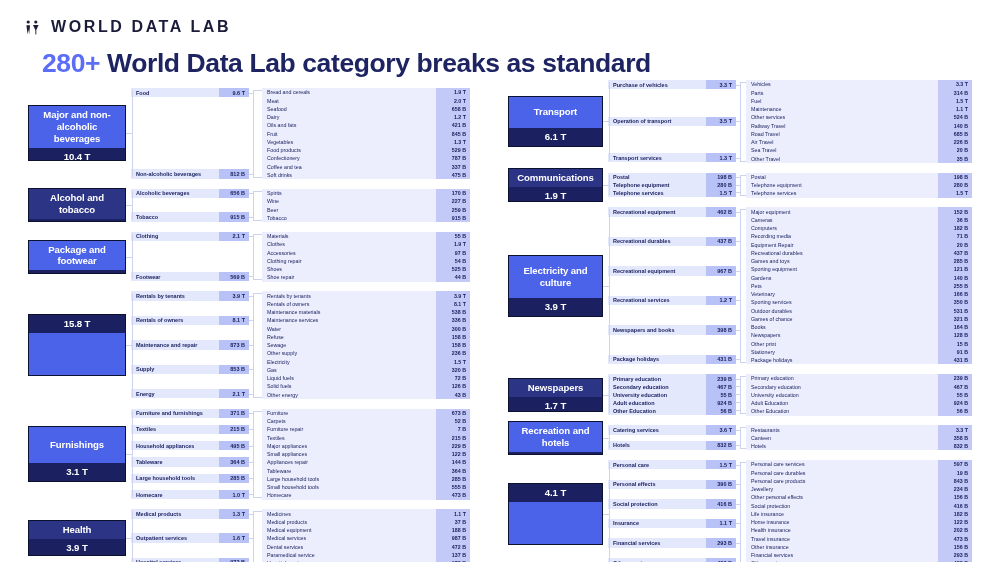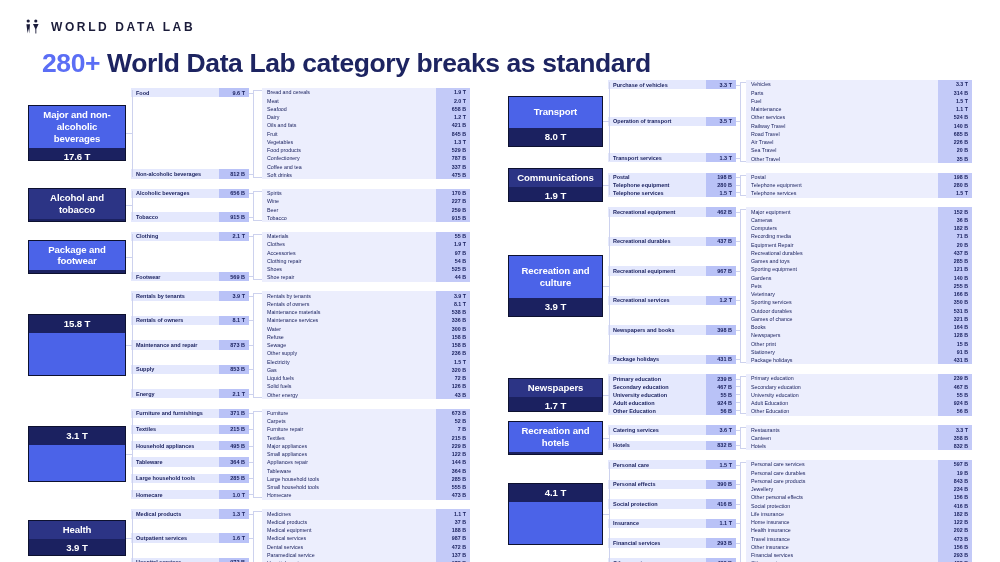--- a/index.html
+++ b/index.html
@@ -8,21 +8,21 @@
     background: #ffffff;
     font-family: "Liberation Sans", sans-serif;
     overflow: hidden;
   }
   .page { position: relative; width: 1000px; height: 562px; background:#fff; }
 
   
   .brandbar { position:absolute; left:24px; top:18px; display:flex; align-items:center; gap:10px; }
   .brandmark { width:17px; height:17px; position:relative; }
   .brandname {
-    font-size:12px; letter-spacing:2.6px; font-weight:700;
+    font-size:16px; letter-spacing:2.6px; font-weight:700;
     color:#1b1c3a;
   }
   .title {
     position:absolute; left:42px; top:48px;
     font-size:26.5px; font-weight:700; letter-spacing:-0.4px;
     color:#1d2461; white-space:nowrap;
   }
   .title .accent { color:#5b6ef5; }
 
   .grpbox {
@@ -159,21 +159,21 @@
         <div class="lbl">Non-alcoholic beverages</div>
         <div class="val" style="width: 30px; flex-basis: 30px;">812 B</div>
       </div>
       <div class="ln v" style="left: 253px; top: 90px; height: 86.75px;"></div>
       <div class="ln h" style="left: 249px; top: 92.5px; width: 4px;"></div>
       <div class="ln h" style="left: 249px; top: 173.85px; width: 4px;"></div>
       <div class="ln h" style="left: 253px; top: 90px; width: 9px;"></div>
       <div class="ln h" style="left: 253px; top: 176.75px; width: 9px;"></div>
       <div class="grpbox" style="left: 28px; top: 105.243px; height: 56.265px; width: 98px;">
         <div class="gname">Major and non-alcoholic beverages</div>
-        <div class="gval">17.6 T</div>
+        <div class="gval">10.4 T</div>
       </div>
       <div class="ln h" style="left: 126px; top: 133.375px; width: 6px;"></div>
       <div class="ln v" style="left: 132px; top: 90px; height: 86.75px;"></div>
       <div class="ln h" style="left: 132px; top: 92.5px;"></div>
       <div class="ln h" style="left: 132px; top: 173.85px;"></div>
       <div class="row" style="left: 262px; top: 188.75px; width: 208px;">
         <div class="lbl">Spirits</div>
         <div class="val" style="width: 34px; flex-basis: 34px;">170 B</div>
       </div>
       <div class="row" style="left: 262px; top: 197px; width: 208px;">
@@ -415,20 +415,21 @@
       <div class="ln v" style="left: 253px; top: 410.5px; height: 86.75px;"></div>
       <div class="ln h" style="left: 249px; top: 413px; width: 4px;"></div>
       <div class="ln h" style="left: 249px; top: 429.27px; width: 4px;"></div>
       <div class="ln h" style="left: 249px; top: 445.54px; width: 4px;"></div>
       <div class="ln h" style="left: 249px; top: 461.81px; width: 4px;"></div>
       <div class="ln h" style="left: 249px; top: 478.08px; width: 4px;"></div>
       <div class="ln h" style="left: 249px; top: 494.35px; width: 4px;"></div>
       <div class="ln h" style="left: 253px; top: 410.5px; width: 9px;"></div>
       <div class="ln h" style="left: 253px; top: 497.25px; width: 9px;"></div>
       <div class="grpbox" style="left: 28px; top: 425.743px; height: 56.265px; width: 98px;">
+        <div class="gname">Furnishings</div>
         <div class="gval">3.1 T</div>
       </div>
       <div class="ln h" style="left: 126px; top: 453.875px; width: 6px;"></div>
       <div class="ln v" style="left: 132px; top: 410.5px; height: 86.75px;"></div>
       <div class="ln h" style="left: 132px; top: 413px;"></div>
       <div class="ln h" style="left: 132px; top: 429.27px;"></div>
       <div class="ln h" style="left: 132px; top: 445.54px;"></div>
       <div class="ln h" style="left: 132px; top: 461.81px;"></div>
       <div class="ln h" style="left: 132px; top: 478.08px;"></div>
       <div class="ln h" style="left: 132px; top: 494.35px;"></div>
@@ -538,21 +539,21 @@
         <div class="val" style="width: 30px; flex-basis: 30px;">1.3 T</div>
       </div>
       <div class="ln v" style="left: 740px; top: 82px; height: 78.5px;"></div>
       <div class="ln h" style="left: 736px; top: 84.5px; width: 4px;"></div>
       <div class="ln h" style="left: 736px; top: 121.05px; width: 4px;"></div>
       <div class="ln h" style="left: 736px; top: 157.6px; width: 4px;"></div>
       <div class="ln h" style="left: 740px; top: 82px; width: 6px;"></div>
       <div class="ln h" style="left: 740px; top: 160.5px; width: 6px;"></div>
       <div class="grpbox" style="left: 508px; top: 95.675px; height: 51.15px; width: 95px;">
         <div class="gname">Transport</div>
-        <div class="gval">8.0 T</div>
+        <div class="gval">6.1 T</div>
       </div>
       <div class="ln h" style="left: 603px; top: 121.25px; width: 6px;"></div>
       <div class="ln v" style="left: 609px; top: 82px; height: 78.5px;"></div>
       <div class="ln h" style="left: 609px; top: 84.5px;"></div>
       <div class="ln h" style="left: 609px; top: 121.05px;"></div>
       <div class="ln h" style="left: 609px; top: 157.6px;"></div>
       <div class="row" style="left: 746px; top: 172.5px; width: 226px;">
         <div class="lbl">Postal</div>
         <div class="val" style="width: 34px; flex-basis: 34px;">198 B</div>
       </div>
@@ -694,21 +695,21 @@
       <div class="ln v" style="left: 740px; top: 209.25px; height: 152.75px;"></div>
       <div class="ln h" style="left: 736px; top: 211.75px; width: 4px;"></div>
       <div class="ln h" style="left: 736px; top: 241.22px; width: 4px;"></div>
       <div class="ln h" style="left: 736px; top: 270.69px; width: 4px;"></div>
       <div class="ln h" style="left: 736px; top: 300.16px; width: 4px;"></div>
       <div class="ln h" style="left: 736px; top: 329.63px; width: 4px;"></div>
       <div class="ln h" style="left: 736px; top: 359.1px; width: 4px;"></div>
       <div class="ln h" style="left: 740px; top: 209.25px; width: 6px;"></div>
       <div class="ln h" style="left: 740px; top: 362px; width: 6px;"></div>
       <div class="grpbox" style="left: 508px; top: 254.625px; height: 62px; width: 95px;">
-        <div class="gname">Recreation and culture</div>
+        <div class="gname">Electricity and culture</div>
         <div class="gval">3.9 T</div>
       </div>
       <div class="ln h" style="left: 603px; top: 285.625px; width: 6px;"></div>
       <div class="ln v" style="left: 609px; top: 209.25px; height: 152.75px;"></div>
       <div class="ln h" style="left: 609px; top: 211.75px;"></div>
       <div class="ln h" style="left: 609px; top: 241.22px;"></div>
       <div class="ln h" style="left: 609px; top: 270.69px;"></div>
       <div class="ln h" style="left: 609px; top: 300.16px;"></div>
       <div class="ln h" style="left: 609px; top: 329.63px;"></div>
       <div class="ln h" style="left: 609px; top: 359.1px;"></div>

